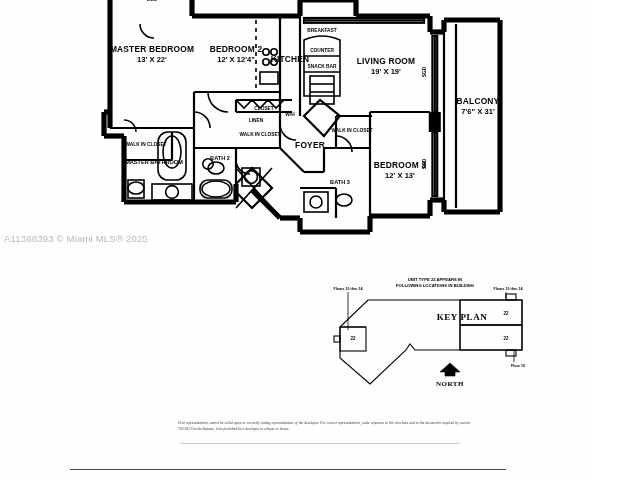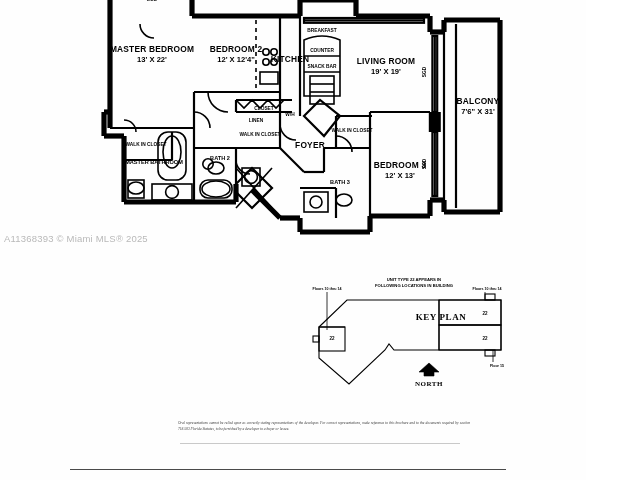--- a/index.html
+++ b/index.html
@@ -39,21 +39,21 @@
   #plan-area {
     position: absolute;
     left: 0px; top: -8px;
     width: 560px; height: 250px;
   }
   #plan-svg { display: block; }
 
   
   #keyplan-area {
     position: absolute;
-    left: 289px; top: 272px;
+    left: 310px; top: 272px;
     width: 250px; height: 120px;
   }
   #keyplan-svg { display: block; }
 
   
   #disclaimer {
     position: absolute;
     left: 178px;
     top: 421px;
     width: 292px;

